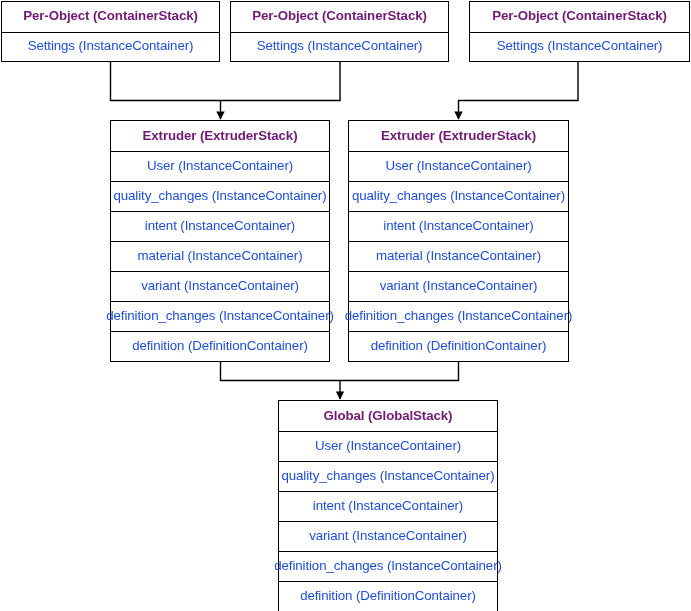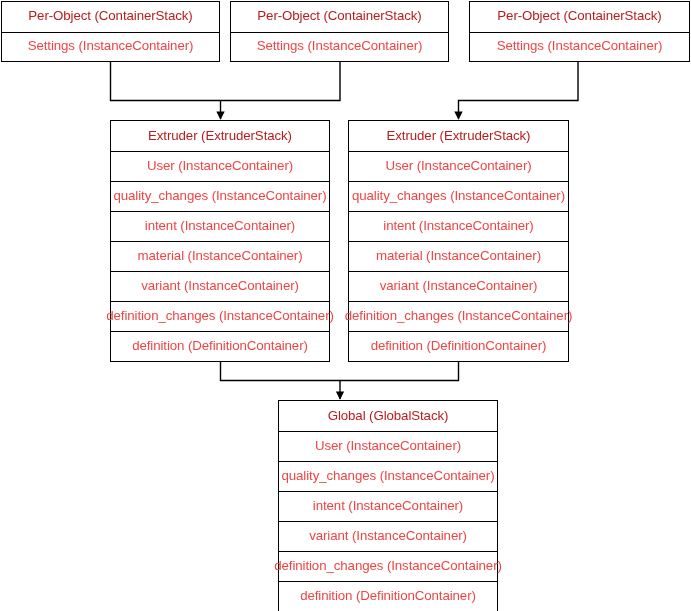--- a/index.html
+++ b/index.html
@@ -37,29 +37,29 @@
   }
   .row {
     box-sizing: border-box;
     width: 100%;
     display: flex;
     align-items: center;
     justify-content: center;
     text-align: center;
     font-size: 13.3px;
     line-height: 1.1;
-    color: #ef4444;
+    color: #1d4ed8;
     border-top: 1.4px solid #000000;
     white-space: nowrap;
     letter-spacing: -0.1px;
   }
   .row.header {
     border-top: none;
-    font-weight: normal;
-    color: #b91c1c;
+    font-weight: bold;
+    color: #701a75;
   }
   .h30 { height: 29.5px; }
   .h30b { height: 30px; }
 </style>
 </head>
 <body>
 
 <div id="canvas">
 
   <svg class="connectors" viewBox="0 0 691 611" xmlns="http://www.w3.org/2000/svg">

